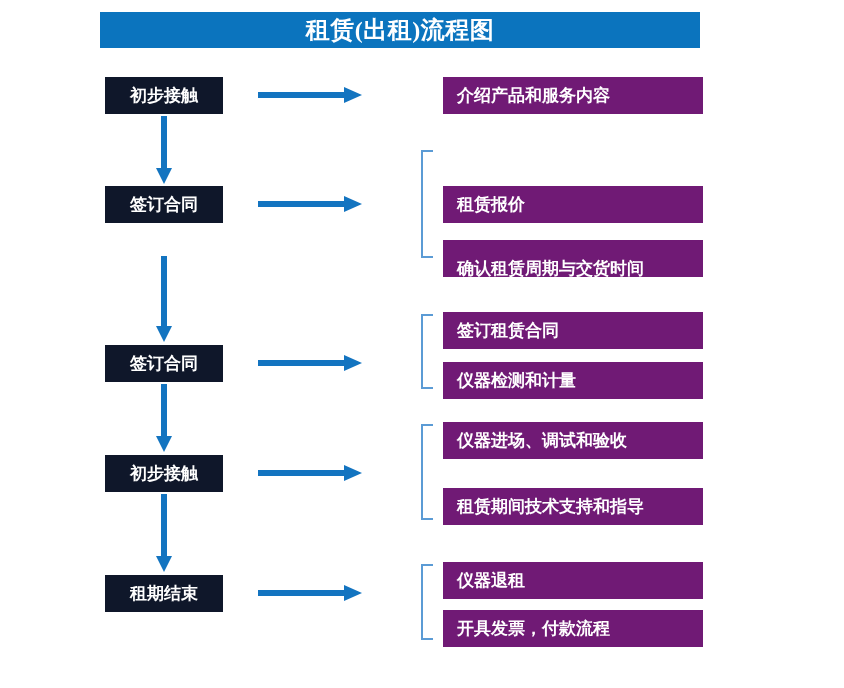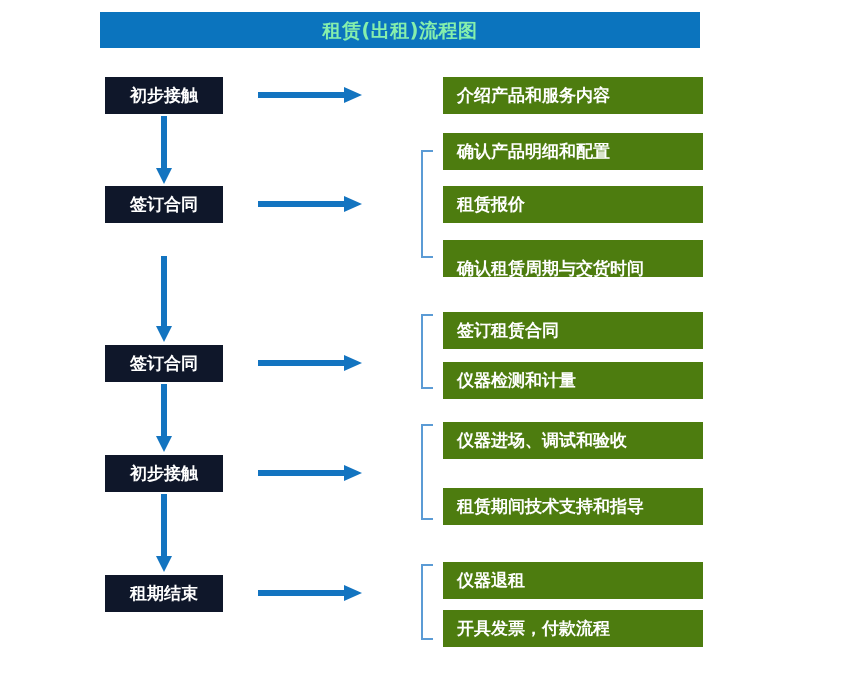--- a/index.html
+++ b/index.html
@@ -24,25 +24,26 @@
     left: 100px;
     top: 12px;
     width: 600px;
     height: 36px;
     background: #0b74be;
     display: flex;
     align-items: center;
     justify-content: center;
   }
   .title-bar .title-text {
-    color: #86efac;
-    font-size: 19px;
+    color: #ffffff;
+    font-size: 24px;
     font-weight: bold;
     letter-spacing: 0.5px;
     line-height: 1;
+    font-family: Liberation Serif, serif;
   }
   
   .stage-box {
     position: absolute;
     width: 118px;
     height: 37px;
     background: #0f172a;
     display: flex;
     align-items: center;
     justify-content: center;
@@ -53,21 +54,21 @@
     font-weight: bold;
     line-height: 1;
     white-space: nowrap;
   }
   
   .task-box {
     position: absolute;
     left: 443px;
     width: 260px;
     height: 37px;
-    background: #4d7c0f;
+    background: #701a75;
     display: flex;
     align-items: center;
   }
   .task-box .task-label {
     color: #ffffff;
     font-size: 17px;
     font-weight: bold;
     line-height: 1;
     padding-left: 14px;
     white-space: nowrap;
@@ -171,23 +172,20 @@
   </div>
 
   <div class="group-bracket" style="top:150px; height:108px;"></div>
   <div class="group-bracket" style="top:314px; height:75px;"></div>
   <div class="group-bracket" style="top:424px; height:96px;"></div>
   <div class="group-bracket" style="top:564px; height:76px;"></div>
 
   <div class="task-box" style="top:77px;">
     <span class="task-label">介绍产品和服务内容</span>
   </div>
-  <div class="task-box" style="top:133px;">
-    <span class="task-label">确认产品明细和配置</span>
-  </div>
   <div class="task-box" style="top:186px;">
     <span class="task-label">租赁报价</span>
   </div>
   <div class="task-box" style="top:240px;align-items:flex-end;">
     <span class="task-label">确认租赁周期与交货时间</span>
   </div>
   <div class="task-box" style="top:312px;">
     <span class="task-label">签订租赁合同</span>
   </div>
   <div class="task-box" style="top:362px;">

